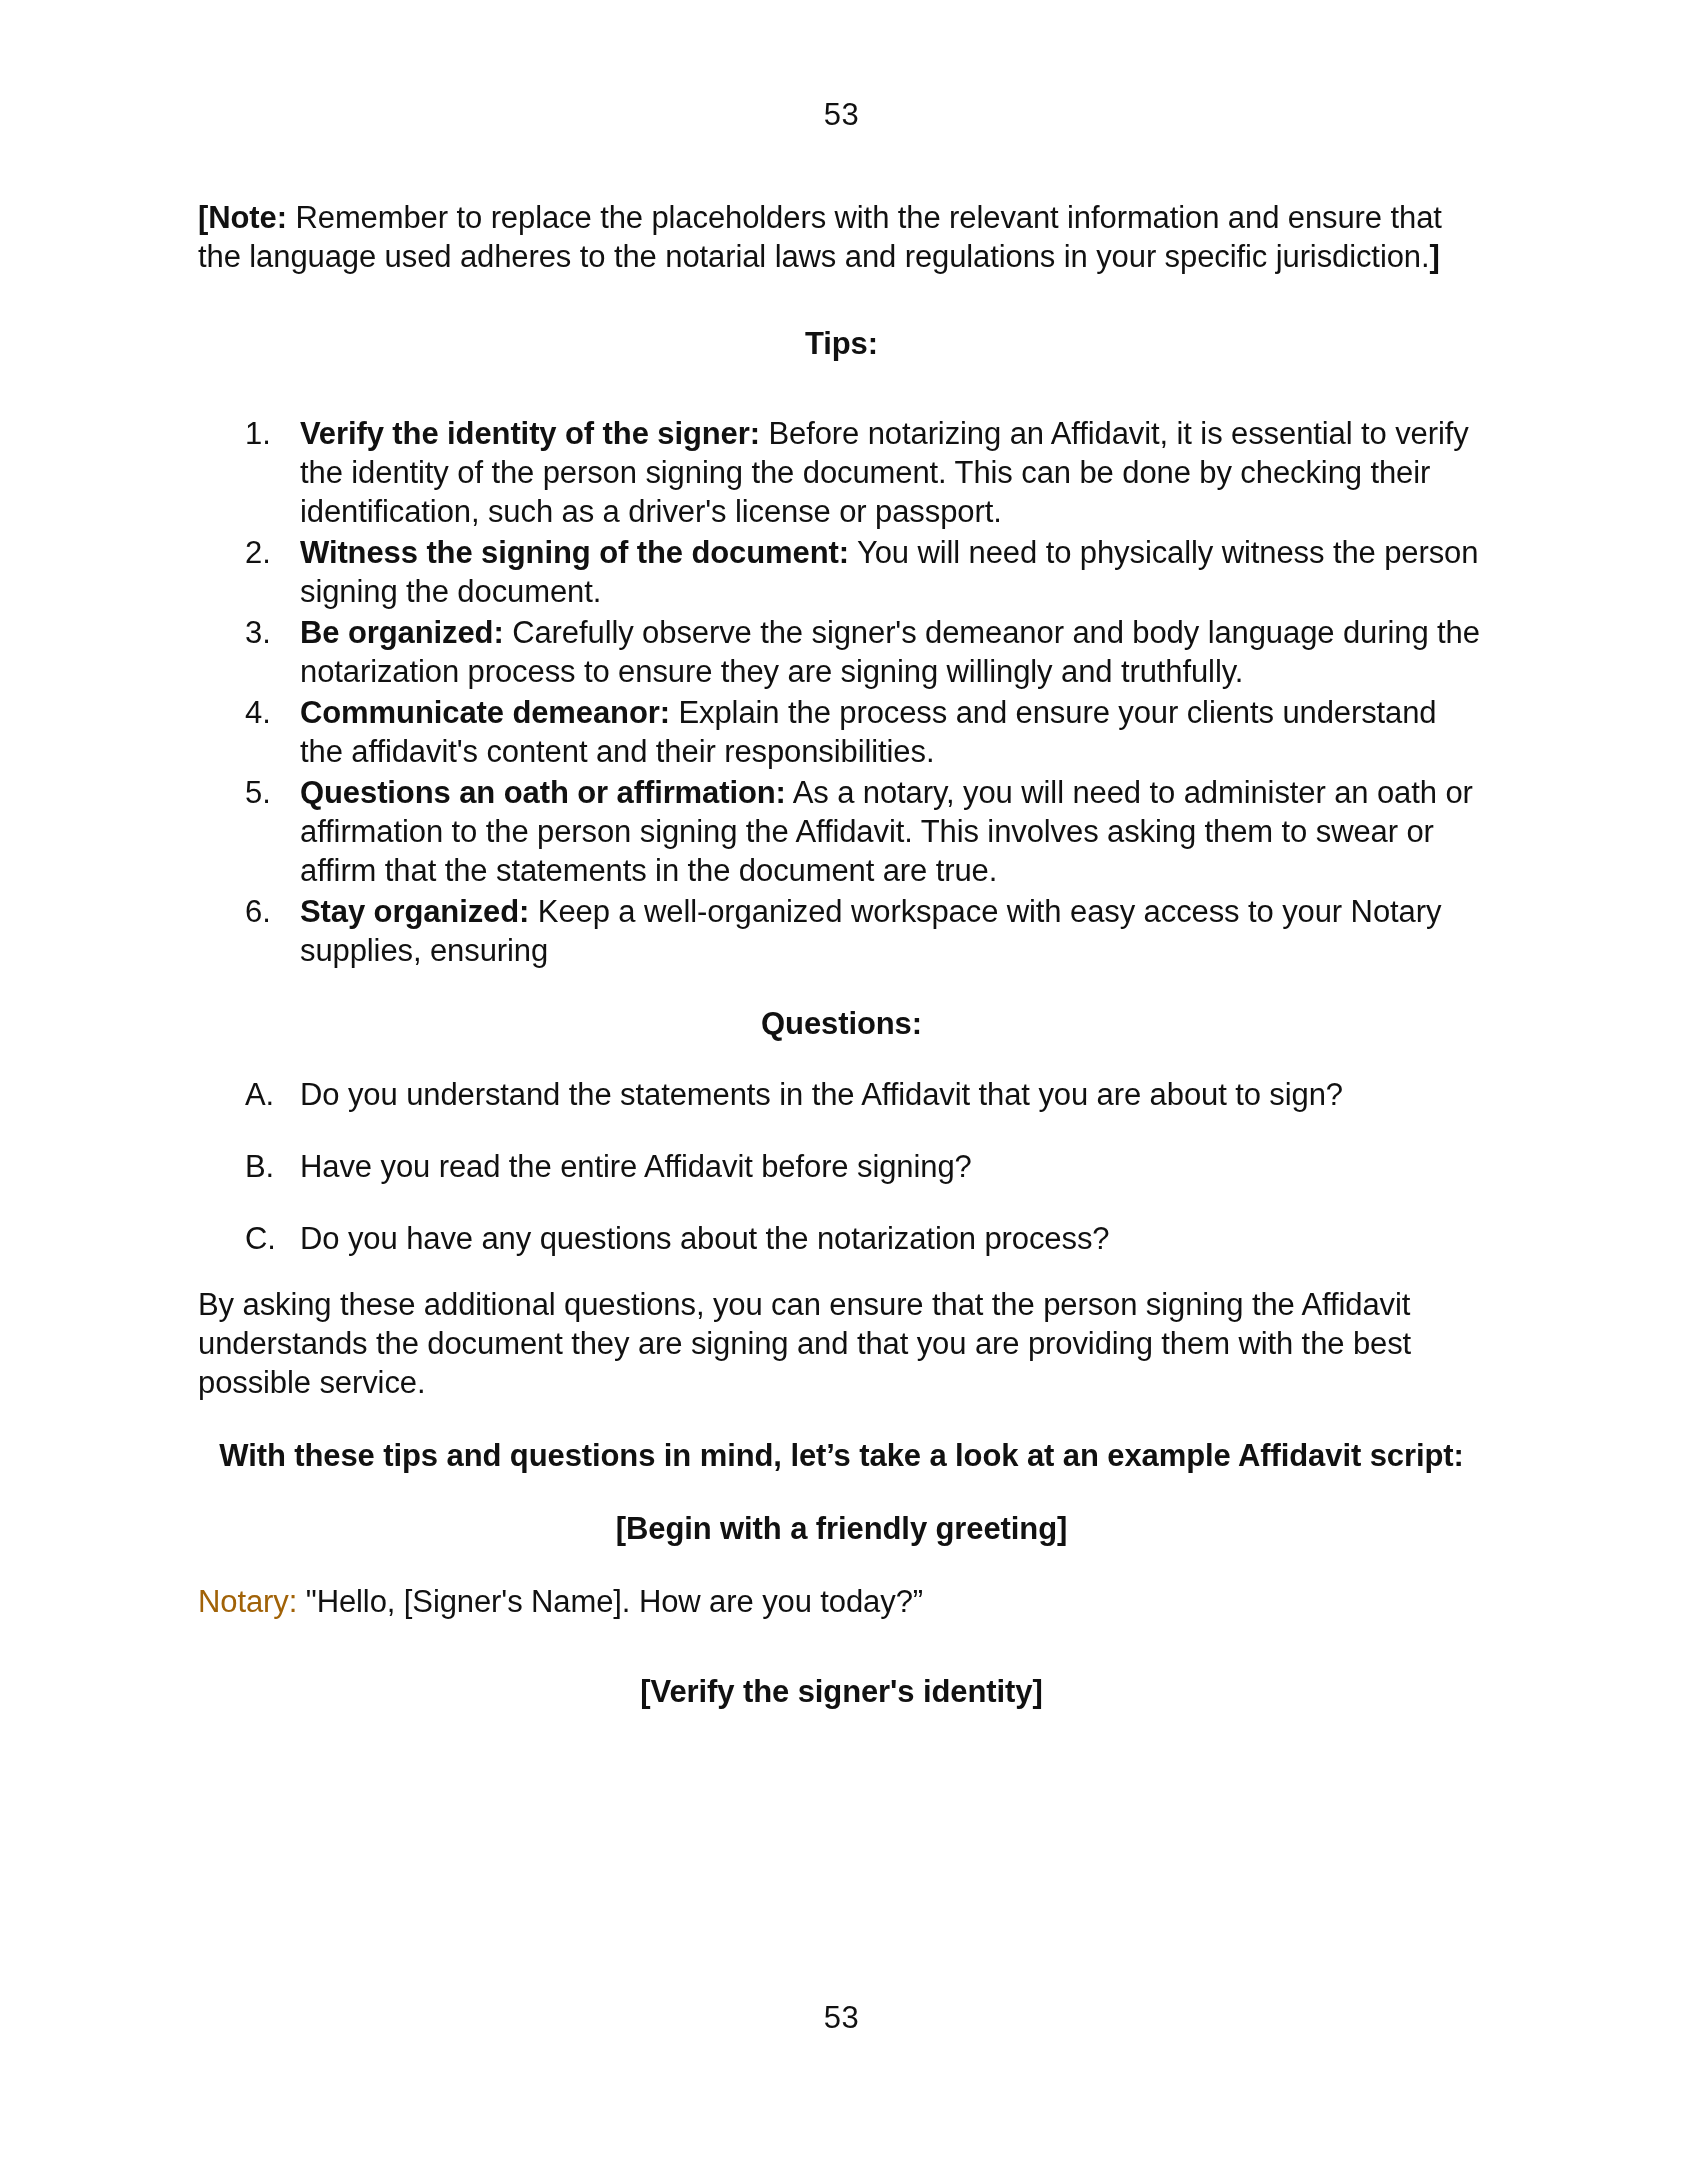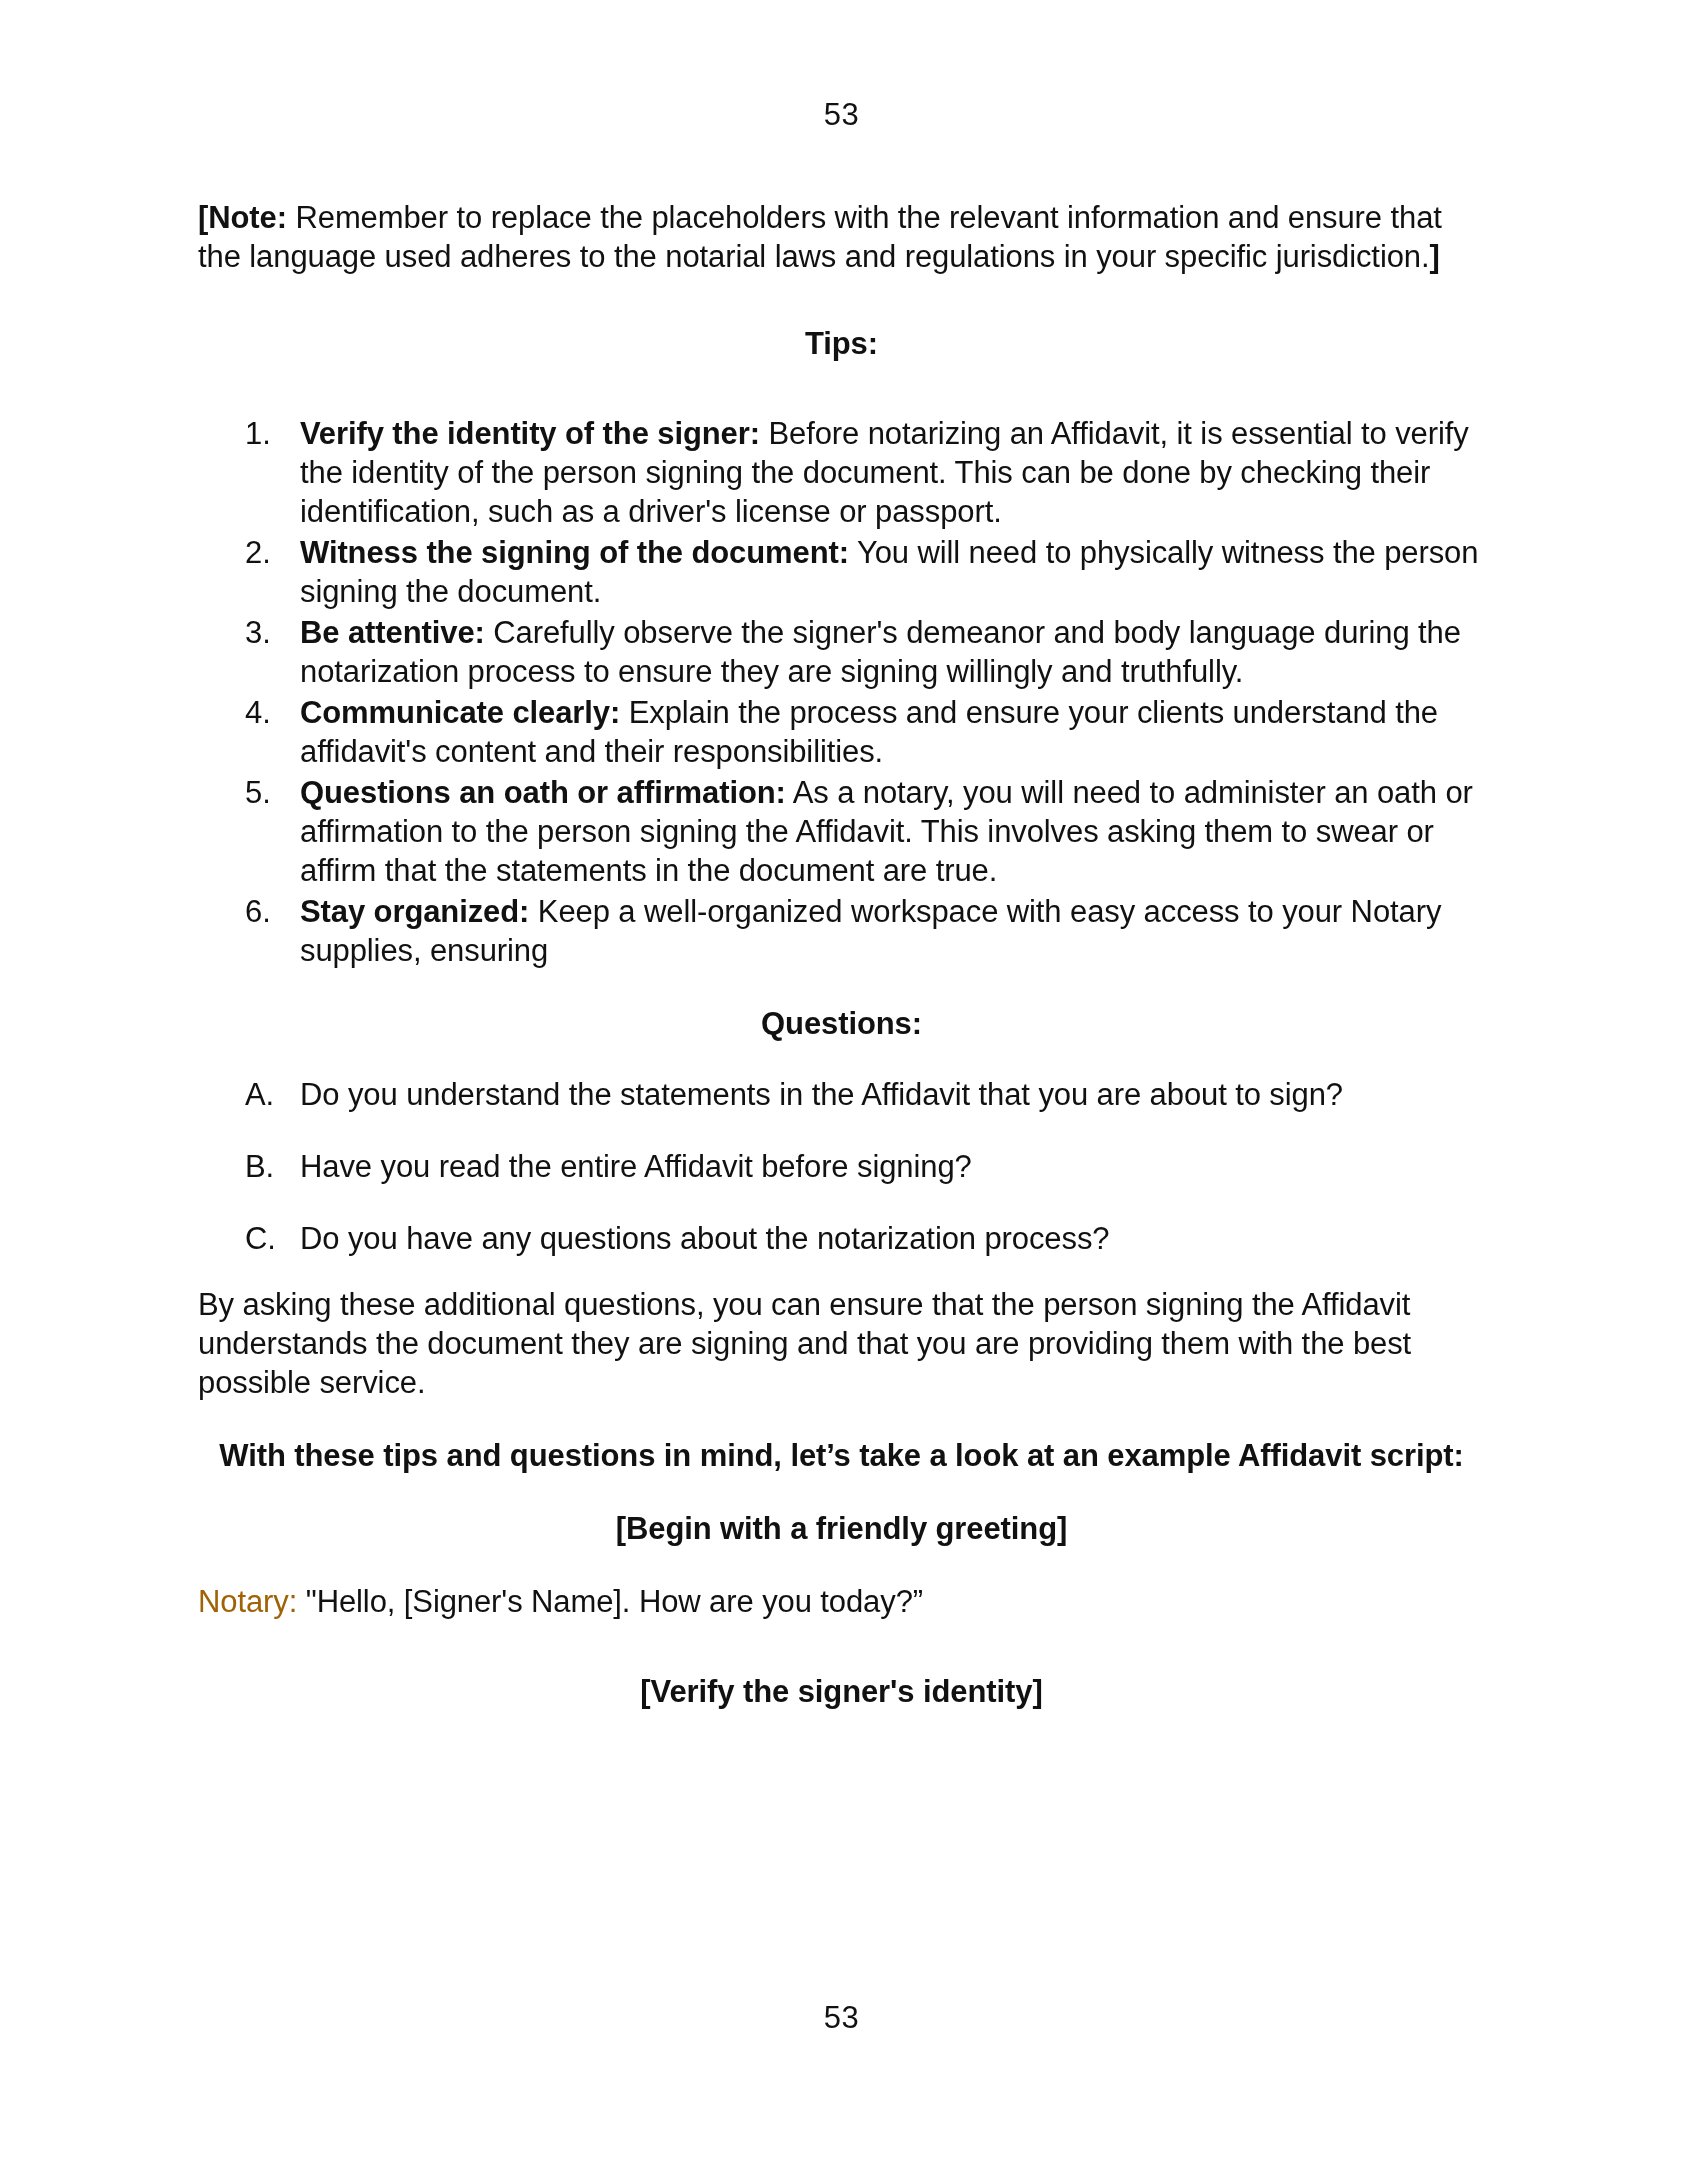--- a/index.html
+++ b/index.html
@@ -37,22 +37,22 @@
 
 <div class="content">
 
   <p class="note"><span class="b">[Note:</span><span> Remember to replace the placeholders with the relevant information and ensure that the language used adheres to the notarial laws and regulations in your specific jurisdiction.</span><span class="b">]</span></p>
 
   <p class="b tips-h">Tips:</p>
 
   <ol class="tips">
     <li><span class="num">1.</span><span class="b">Verify the identity of the signer:</span><span> Before notarizing an Affidavit, it is essential to verify the identity of the person signing the document. This can be done by checking their identification, such as a driver's license or passport.</span></li>
     <li><span class="num">2.</span><span class="b">Witness the signing of the document:</span><span> You will need to physically witness the person signing the document.</span></li>
-    <li><span class="num">3.</span><span class="b">Be attentive:</span><span> Carefully observe the signer's demeanor and body language during the notarization process to ensure they are signing willingly and truthfully.</span></li>
-    <li><span class="num">4.</span><span class="b">Communicate clearly:</span><span> Explain the process and ensure your clients understand the affidavit's content and their responsibilities.</span></li>
+    <li><span class="num">3.</span><span class="b">Be organized:</span><span> Carefully observe the signer's demeanor and body language during the notarization process to ensure they are signing willingly and truthfully.</span></li>
+    <li><span class="num">4.</span><span class="b">Communicate demeanor:</span><span> Explain the process and ensure your clients understand the affidavit's content and their responsibilities.</span></li>
     <li><span class="num">5.</span><span class="b">Questions an oath or affirmation:</span><span> As a notary, you will need to administer an oath or affirmation to the person signing the Affidavit. This involves asking them to swear or affirm that the statements in the document are true.</span></li>
     <li><span class="num">6.</span><span class="b">Stay organized:</span><span> Keep a well-organized workspace with easy access to your Notary supplies, ensuring</span></li>
   </ol>
 
 
   <p class="b q-h">Questions:</p>
 
   <ol class="qs">
     <li><span class="num">A.</span><span>Do you understand the statements in the Affidavit that you are about to sign?</span></li>
     <li><span class="num">B.</span><span>Have you read the entire Affidavit before signing?</span></li>

